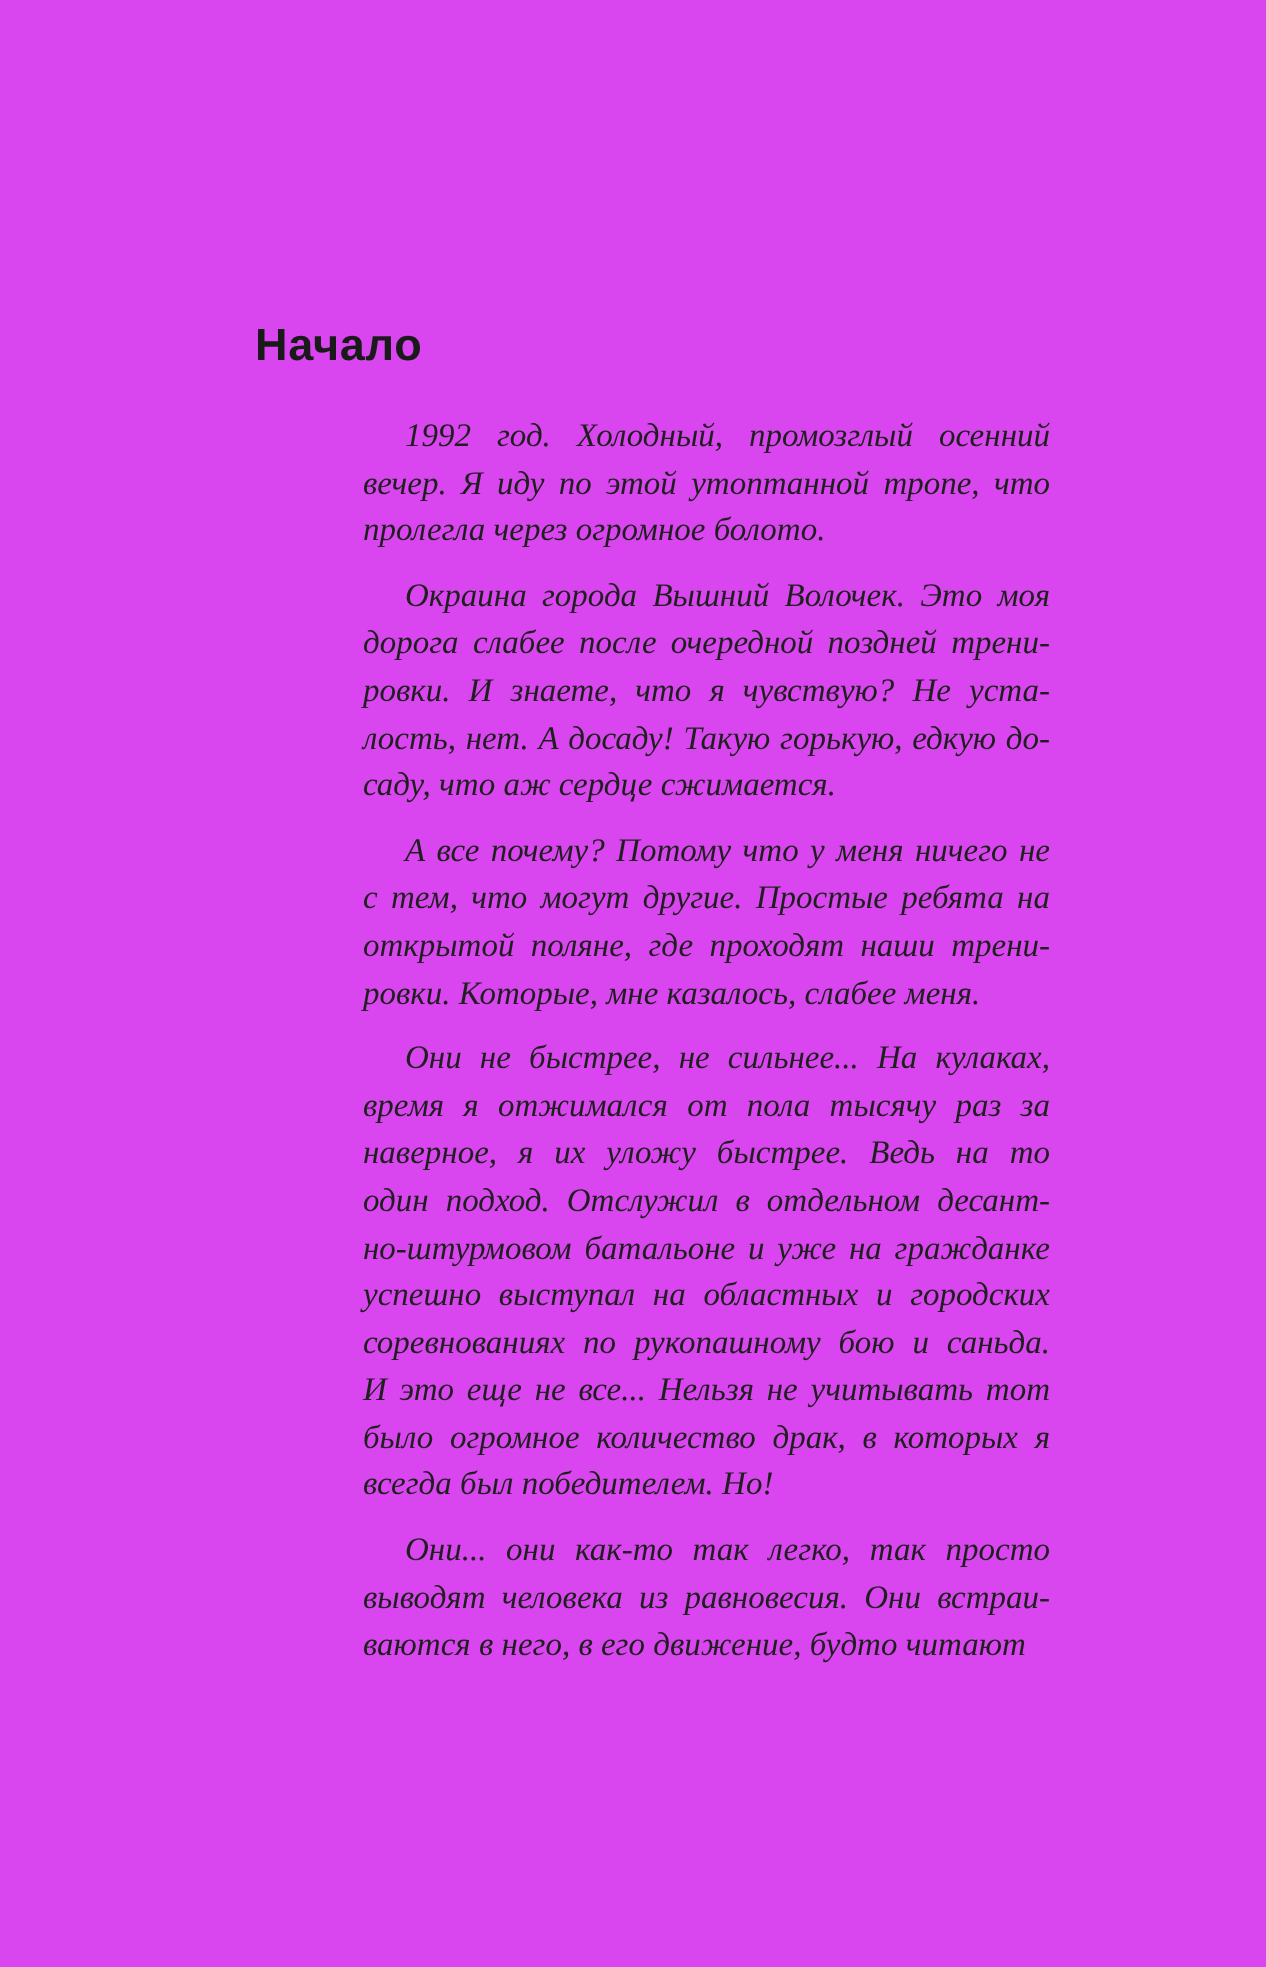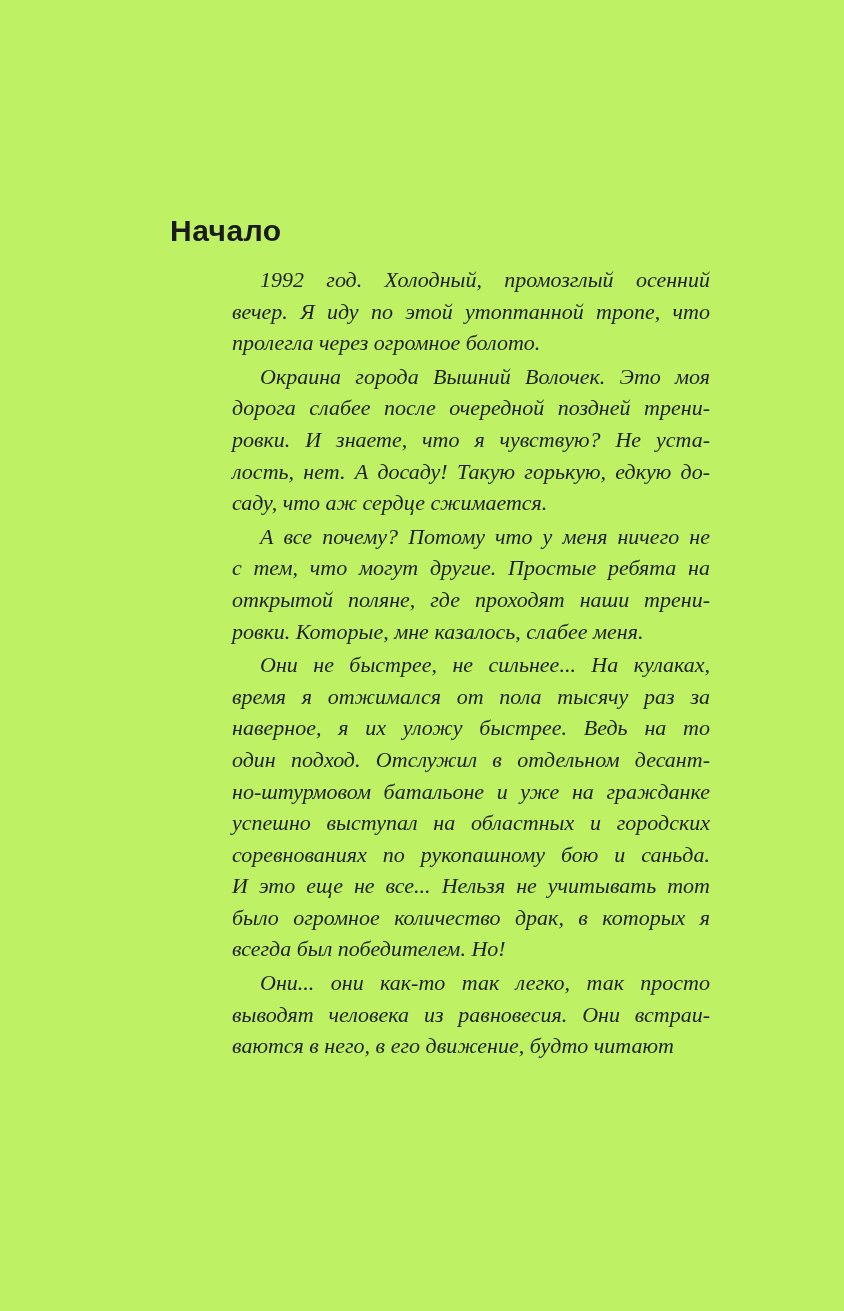--- a/index.html
+++ b/index.html
@@ -31,39 +31,39 @@
     left: 230px;
     top: 262px;
     width: 482px;
     font-family: "Liberation Serif", "DejaVu Serif", serif;
     font-style: italic;
     font-size: 22px;
     line-height: 31.6px;
     color: #1f1f1f;
   }
   .paragraph {
-    margin: 2px;
+    margin: 12px;
     padding: 0;
   }
   .line {
     height: 31.6px;
     text-align: justify;
     text-align-last: justify;
   }
   .line.first {
     padding-left: 28px;
   }
   .line.last {
     text-align-last: left;
   }
 </style>
 </head>
 <body>
 
-<div class="page" style="background: #bef264;">
+<div class="page" style="background: #d946ef;">
   <h1 class="chapter-title" style="color: rgb(26, 26, 26);">Начало</h1>
   <div class="text-block" id="text-block" style="color: rgb(31, 31, 31);">
       <div class="paragraph">
         <div class="line first">1992 год. Холодный, промозглый осенний</div>
         <div class="line">вечер. Я иду по этой утоптанной тропе, что</div>
         <div class="line last">пролегла через огромное болото.</div>
       </div>
       <div class="paragraph">
         <div class="line first">Окраина города Вышний Волочек. Это моя</div>
         <div class="line">дорога слабее после очередной поздней трени-</div>

